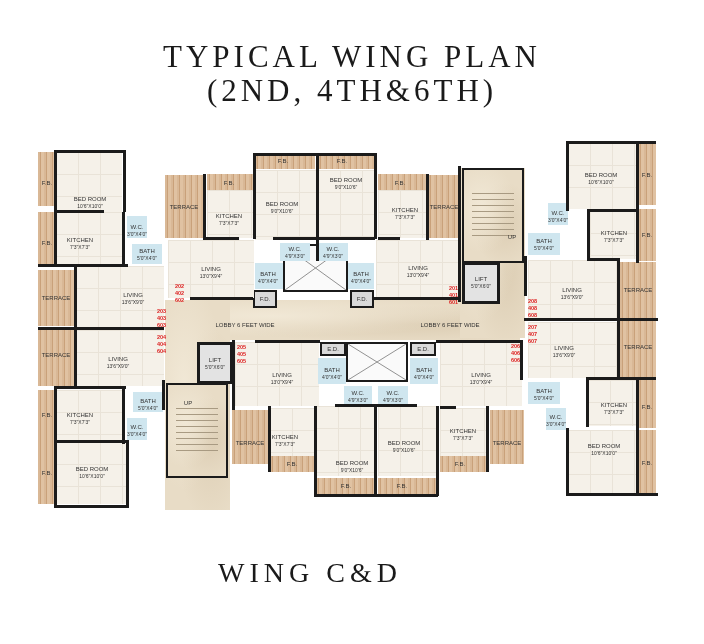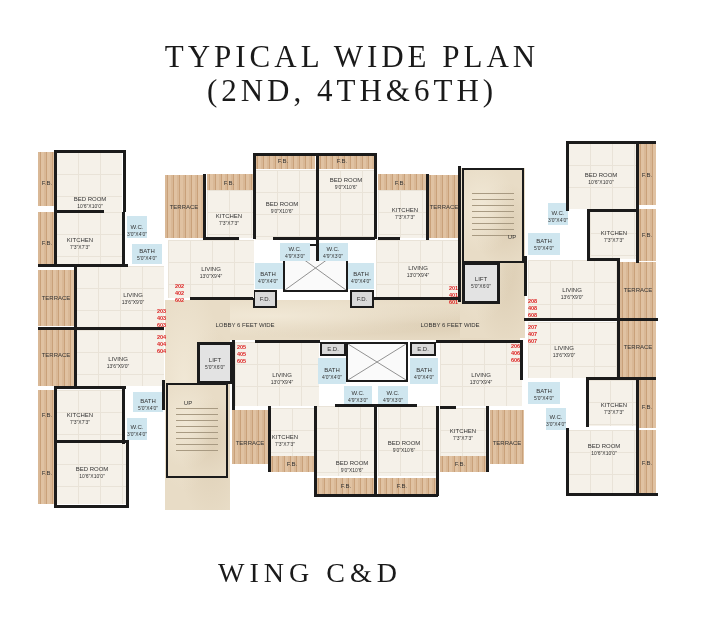--- a/index.html
+++ b/index.html
@@ -22,21 +22,21 @@
   .num{position:absolute;font-family:"Liberation Sans",sans-serif;font-size:5.5px;line-height:7px;color:#d22;font-weight:bold;white-space:pre;}
   .lift{border:3px solid #1b1b1b;background:#e3e3e3;}
   .shaft{border:2px solid #1b1b1b;background:#fafafa;}
   .shaft svg{position:absolute;left:0;top:0;width:100%;height:100%;}
   .stairs{border:2px solid #1b1b1b;}
   .stairs .steps{position:absolute;left:8px;right:8px;top:20px;bottom:20px;background:repeating-linear-gradient(0deg,transparent 0 5px,#a89a82 5px 6px);}
 </style>
 </head>
 <body>
 
-<div class="title t1">TYPICAL WIDE PLAN</div>
+<div class="title t1">TYPICAL WING PLAN</div>
 <div class="title t2">(2ND, 4TH&amp;6TH)</div>
 
 <div class="plan">
 
   <div class="r marble" style="left:165px;top:300px;width:355px;height:40px;"></div>
   <div class="r marble" style="left:165px;top:300px;width:65px;height:210px;"></div>
   <div class="r marble" style="left:460px;top:168px;width:65px;height:170px;"></div>
   <div class="lbl" style="left:245px;top:322px;">
       <span class="n">LOBBY 6 FEET WIDE</span>
     </div>

